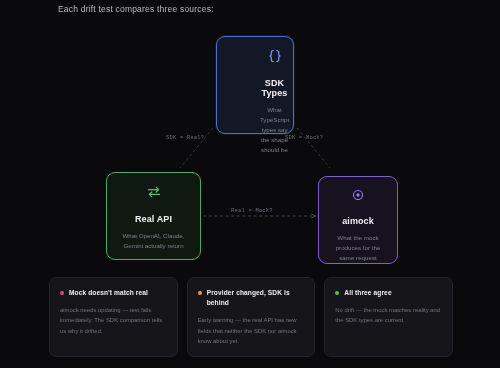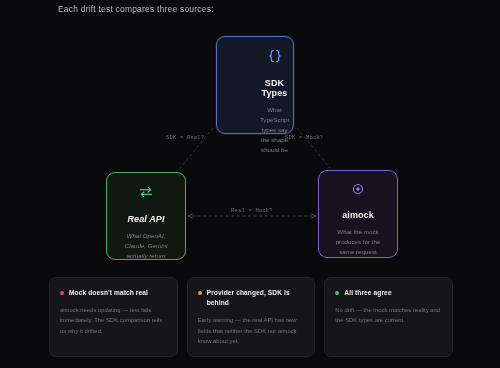--- a/index.html
+++ b/index.html
@@ -86,27 +86,26 @@
   #node-sdk {
     left: 216px; top: 14px;
     width: 78px; height: 98px;
     border-color: #4f6fd4;
     background: #131826;
     box-shadow: 0 0 0 1px rgba(79,111,212,.12);
     padding-left: 48px;
   }
   #node-real {
     left: 106px; top: 150px;
-    width: 80px; height: 88px;
+    width: 95px; height: 88px;
     border-color: #4aa86a;
     background: #101812;
-    font-style: italic;
   }
   #node-mock {
-    left: 318px; top: 148px;
+    left: 318px; top: 154px;
     width: 80px; height: 88px;
     border-color: #7a5fd0;
     background: #16121f;
   }
 
   
   .edge-label {
     position: absolute;
     font-family: "Liberation Mono", "DejaVu Sans Mono", monospace;
     font-size: 5.4px;

